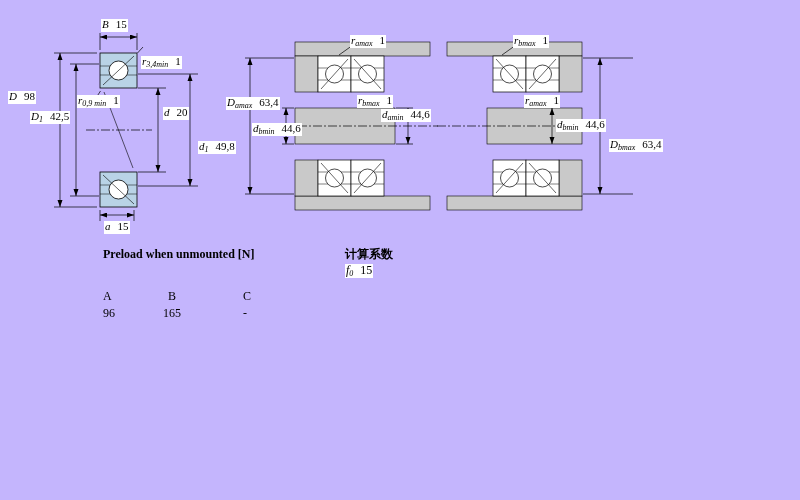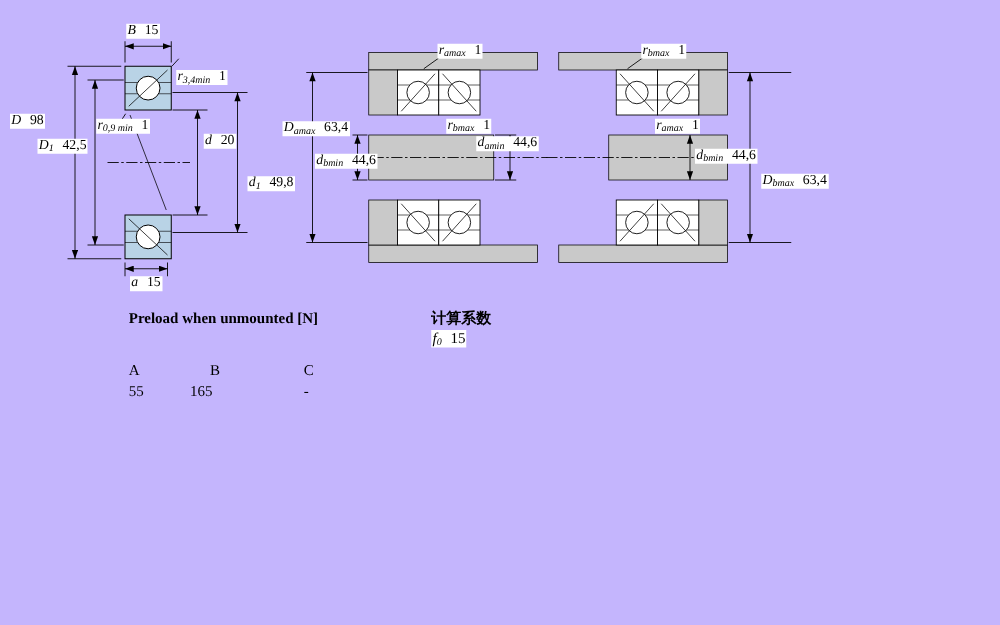--- a/index.html
+++ b/index.html
@@ -179,17 +179,17 @@
 
   <span class="txt bold" style="left:103px;top:247px">Preload when unmounted [N]</span>
 
   <span class="txt bold" style="left:345px;top:247px">计算系数</span>
   <span class="dim" style="left:345px;top:264px;font-size:12px"><span class="sym">f</span><sub>0</sub><span class="val">15</span></span>
 
   <span class="txt" style="left:103px;top:289px">A</span>
   <span class="txt" style="left:168px;top:289px">B</span>
   <span class="txt" style="left:243px;top:289px">C</span>
 
-  <span class="txt" style="left:103px;top:306px">55</span>
-  <span class="txt" style="left:152px;top:306px">165</span>
+  <span class="txt" style="left:103px;top:306px">96</span>
+  <span class="txt" style="left:163px;top:306px">165</span>
   <span class="txt" style="left:243px;top:306px">-</span>
 
 </div>
 
 </body></html>

